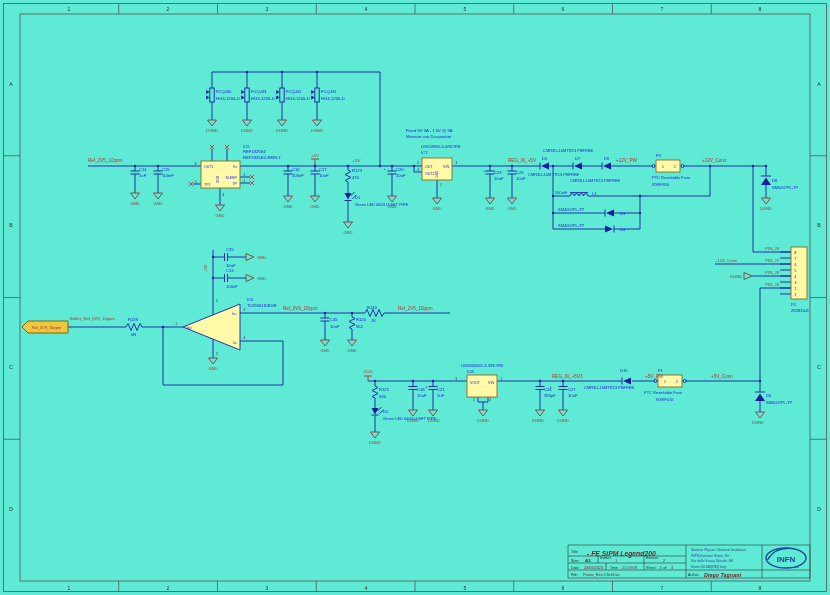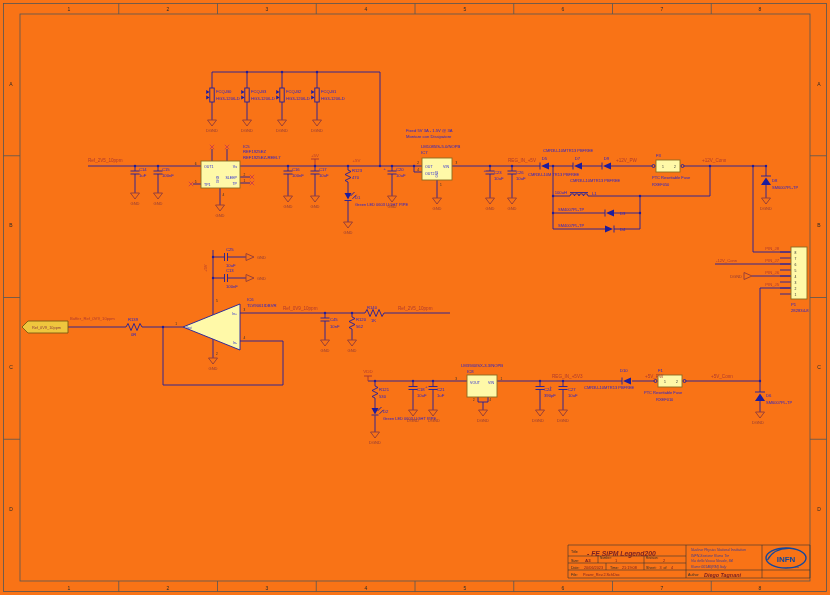--- a/index.html
+++ b/index.html
@@ -1,16 +1,16 @@
 <!DOCTYPE html>
 <html><head>
 <meta charset="utf-8">
 <style>
   html,body{margin:0;padding:0;background:#e8e8e8;}
-  #sheet{width:830px;height:595px;background:#f97316;position:relative;}
+  #sheet{width:830px;height:595px;background:#5eead4;position:relative;}
   svg{display:block;}
   svg text{font-family:"Liberation Sans",sans-serif;}
   .wire{stroke:#1d1d9e;stroke-width:0.9;fill:none;}
   .sym{stroke:#1d1d9e;stroke-width:0.9;fill:none;}
   .dfill{fill:#1d1d9e;stroke:none;}
   .gndsym{stroke:#8e3b3b;stroke-width:0.9;fill:none;}
   .redflag{stroke:#a33434;stroke-width:0.9;fill:none;}
   .xmark{stroke:#d14444;stroke-width:1;fill:none;}
   .icbox{fill:#FFF9A8;stroke:#8a6a1f;stroke-width:0.9;}
   .oabox{fill:#FFF9A8;stroke:#1d1d9e;stroke-width:0.9;}

